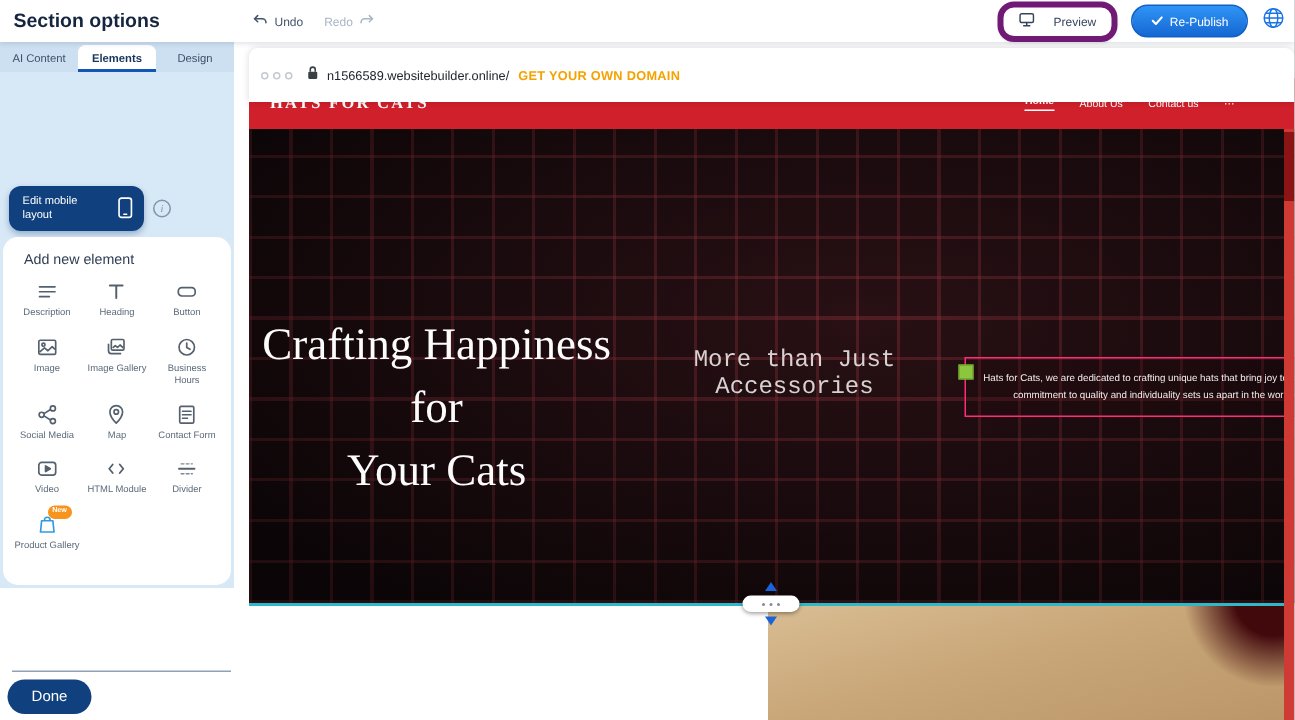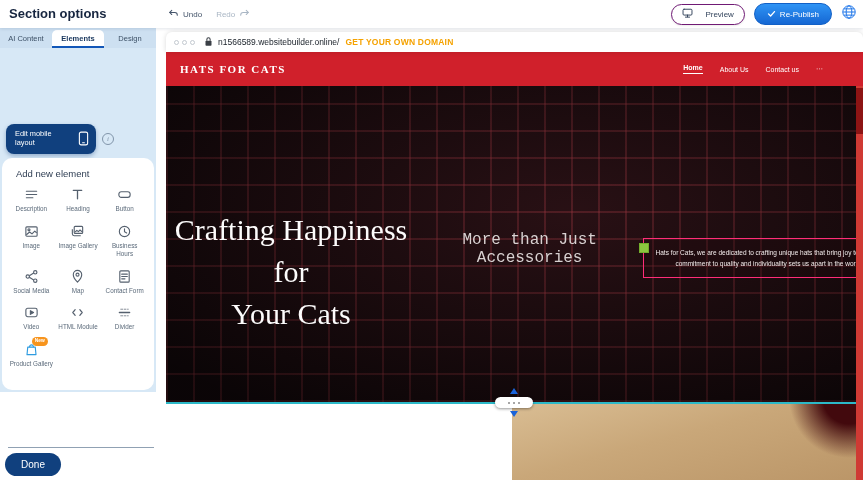--- a/index.html
+++ b/index.html
@@ -8,21 +8,21 @@
 
   
   .topbar{position:absolute;left:0;top:0;width:863px;height:28px;background:#fff;
           box-shadow:0 1px 3px rgba(20,40,80,.12);z-index:30}
   .topbar-title{position:absolute;left:9px;top:0;line-height:28px;font-size:13px;font-weight:bold;color:#16253f}
   .history{position:absolute;left:168px;top:0;height:28px;display:flex;align-items:center;gap:14px}
   .hist-btn{display:flex;align-items:center;gap:4px;font-size:8px;color:#44546a;cursor:pointer}
   .hist-btn.disabled{color:#a9b6c4}
   .top-right{position:absolute;right:6px;top:0;height:28px;display:flex;align-items:center;gap:9px}
   .preview-btn{display:flex;align-items:center;gap:12px;height:19px;padding:0 10px;background:#fff;
-               border:1px solid #701a75;border-radius:11px;box-shadow:0 1px 2px rgba(0,0,0,.08);
+               border:4px solid #701a75;border-radius:11px;box-shadow:0 1px 2px rgba(0,0,0,.08);
                font-size:8px;color:#33445c;cursor:pointer}
   .republish-btn{display:flex;align-items:center;gap:4px;height:20px;padding:0 12px;
                  background:linear-gradient(180deg,#2f94f5,#1567d3);border:1px solid #1160c6;
                  border-radius:12px;font-size:8px;color:#fff;cursor:pointer}
   .globe-btn{display:flex;align-items:center;cursor:pointer}
 
   
   .left-panel{position:absolute;left:0;top:28px;width:156px;height:452px}
   .panel-blue{position:absolute;left:0;top:0;width:156px;height:364px;background:#d7e8f6}
   .tabbar{position:absolute;left:0;top:0;width:156px;height:20px;display:flex;background:#cde0f1}
@@ -47,21 +47,21 @@
   .el-item{display:flex;flex-direction:column;align-items:center;gap:3px;cursor:pointer;position:relative}
   .el-icon svg{display:block}
   .el-label{font-size:6.3px;color:#5b6a7a;text-align:center;line-height:1.25;max-width:44px}
   .el-badge{position:absolute;top:-5px;right:7px;background:#f7941d;color:#fff;font-size:4.8px;font-weight:bold;
             padding:2px 3px;border-radius:6px;line-height:1}
   .panel-divider{position:absolute;left:8px;top:419px;width:146px;border-top:1px solid #90a1b3}
   .done-btn{position:absolute;left:5px;top:425px;width:56px;height:23px;background:#10407e;border-radius:12px;
             color:#fff;font-size:10px;display:flex;align-items:center;justify-content:center;cursor:pointer}
 
   
-  .browser-bar{position:absolute;left:166px;top:32px;width:697px;height:20px;background:#fff;
+  .browser-bar{position:absolute;left:166px;top:32px;width:697px;height:36px;background:#fff;
                border-radius:6px 6px 0 0;box-shadow:0 0 5px rgba(0,0,0,.15);display:flex;align-items:center;
                padding:0 8px;box-sizing:border-box;z-index:20}
   .win-dots{display:flex;gap:3px;margin-right:9px}
   .win-dot{width:5px;height:5px;border:1px solid #c3c9d0;border-radius:50%;box-sizing:border-box}
   .url-text{font-size:8.5px;color:#20272f;margin-left:5px}
   .cta-text{font-size:8.5px;font-weight:bold;color:#f5a200;margin-left:6px;cursor:pointer;letter-spacing:.2px}
 
   
   .site{position:absolute;left:166px;top:52px;width:697px;height:428px;overflow:hidden;background:#be185d}
   .site-header{position:absolute;left:0;top:0;width:697px;height:34px;background:#d0202b;display:flex;

